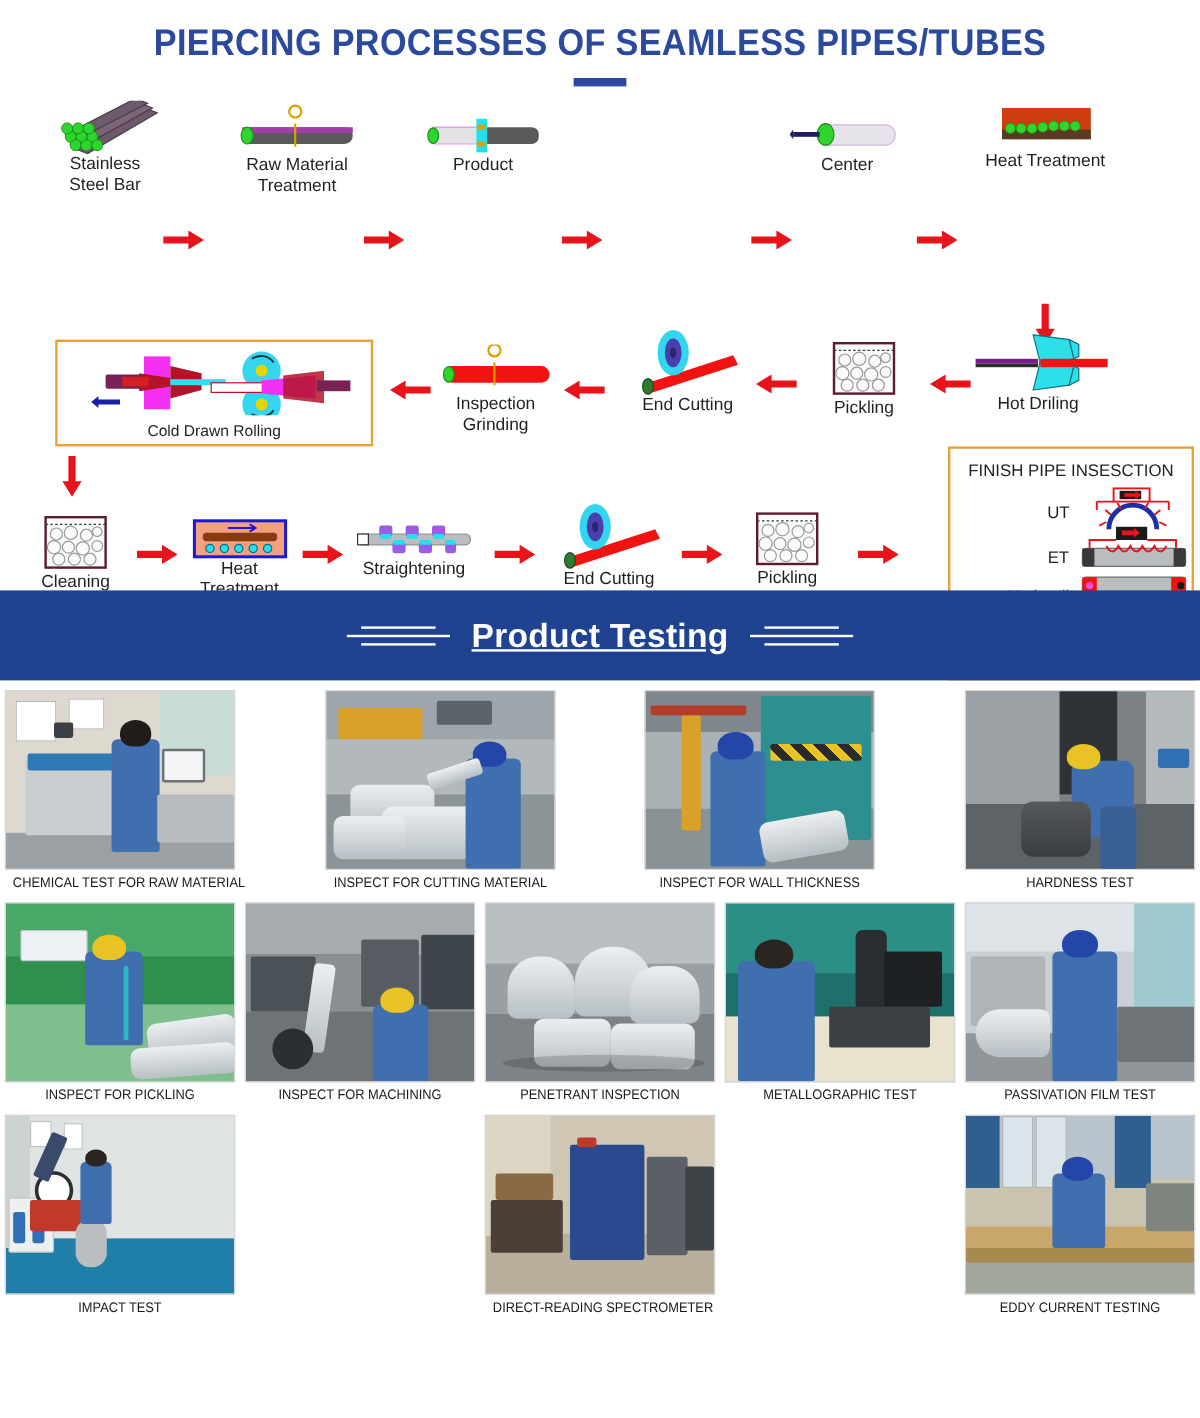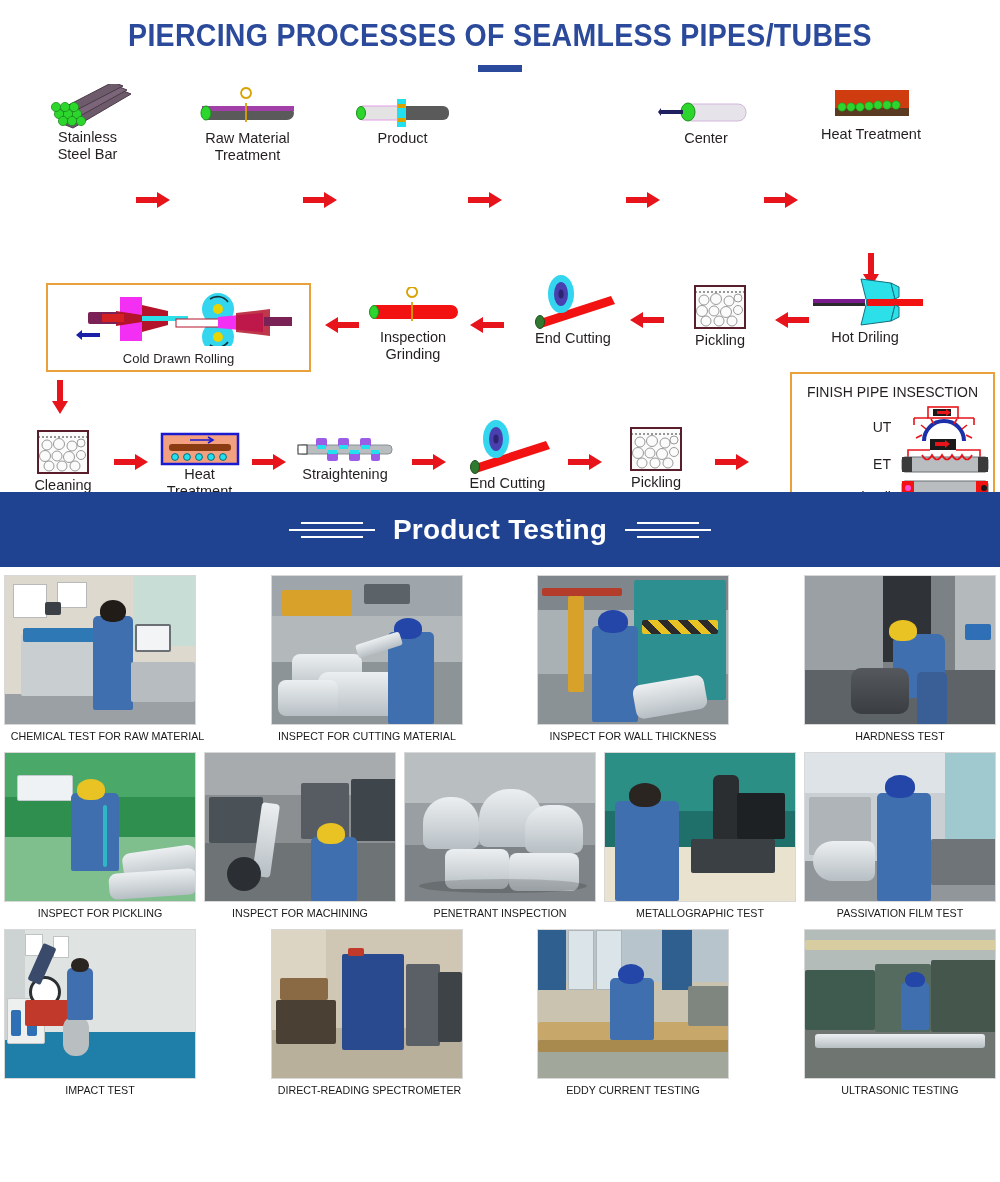--- a/index.html
+++ b/index.html
@@ -61,21 +61,21 @@
               font-size:14px; color:#231f20; line-height:1.15;margin-left:40px; }
 
   
   .banner {
     height:75px; background:#1f4391;
     display:flex; align-items:center; justify-content:center;
     position:relative;
   }
   .banner-text {
     color:#ffffff; font-size:28px; font-weight:bold;
-    letter-spacing:0.2px; margin:0 18px;
+    letter-spacing:0.2px; margin:0 18px;text-decoration:underline;
   }
   .orn { display:flex; flex-direction:column; gap:5px; align-items:center; }
   .orn .l { height:2px; background:#ffffff; }
 
   
   .grid { padding:8px 4px 0 4px; }
   .grid-row { display:flex; justify-content:space-between; margin-bottom:4px; }
   .cell { width:192px; }
   .photo {
     width:192px; height:150px;
@@ -781,29 +781,14 @@
         <div class="wall" style="left:124px;top:0;width:30px;height:60px;background:#2e5f8f;"></div>
         <div class="mach" style="left:0;top:92px;width:192px;height:18px;background:#c8a86a;"></div>
         <div class="mach" style="left:0;top:110px;width:192px;height:12px;background:#a98a4e;"></div>
         <div class="worker" style="left:72px;top:48px;width:44px;height:62px;"></div>
         <div class="helmet" style="left:80px;top:34px;width:26px;height:20px;background:#2346a8;"></div>
         <div class="mach" style="left:150px;top:56px;width:42px;height:40px;background:#7f857f;"></div>
       </div>
       <div class="cap">EDDY CURRENT  TESTING</div>
     </div>
 
-    <div class="cell">
-      <div class="photo">
-        <div style="position:absolute;inset:0;background:#9aa29a;"></div>
-        <div class="sky" style="height:46px;background:#b3bcb8;"></div>
-        <div class="floor" style="height:52px;background:#6f7671;"></div>
-        <div class="mach" style="left:0;top:40px;width:70px;height:60px;background:#3f5a4e;"></div>
-        <div class="mach" style="left:70px;top:34px;width:56px;height:68px;background:#566b60;"></div>
-        <div class="mach" style="left:126px;top:30px;width:66px;height:72px;background:#45564d;"></div>
-        <div class="mach" style="left:0;top:10px;width:192px;height:10px;background:#d8cda0;"></div>
-        <div class="pipe" style="left:10px;top:104px;width:170px;height:14px;"></div>
-        <div class="worker" style="left:96px;top:52px;width:28px;height:48px;"></div>
-        <div class="helmet" style="left:100px;top:42px;width:20px;height:15px;background:#2346a8;"></div>
-      </div>
-      <div class="cap">ULTRASONIC TESTING</div>
-    </div>
   </div>
 </div>
 
 </body></html>

